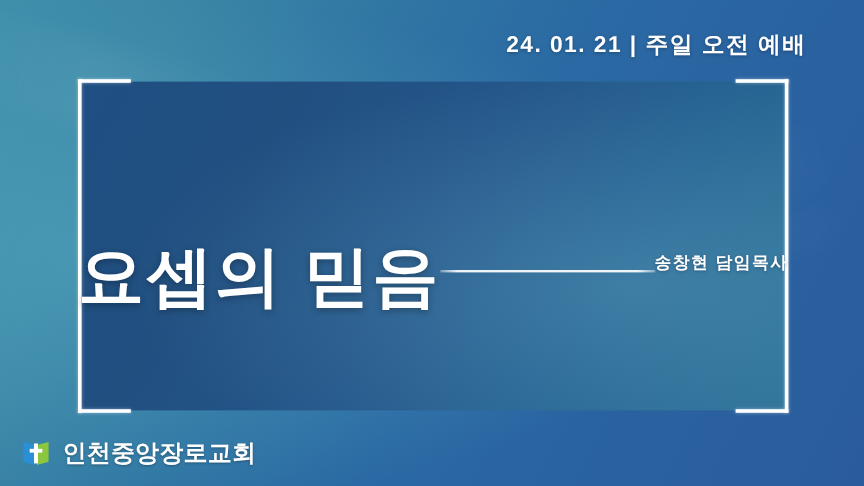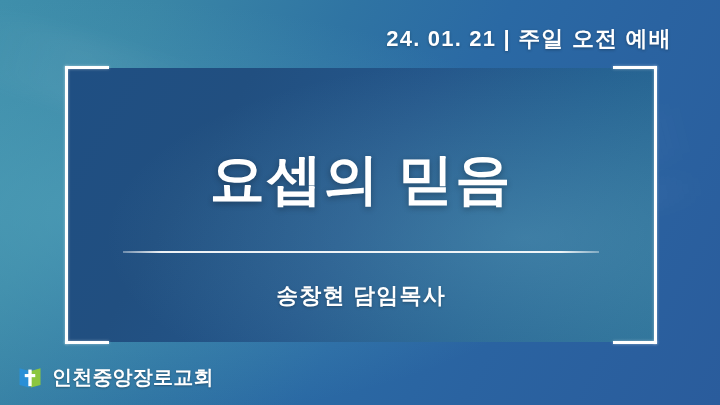--- a/index.html
+++ b/index.html
@@ -28,21 +28,21 @@
   }
   .streak.s1 { left:330px; top:150px; width:360px; height:46px; transform:rotate(-14deg); }
   .streak.s2 { left:380px; top:196px; width:330px; height:30px; transform:rotate(-9deg); opacity:.7; }
   .streak.s3 { left:-60px; top:40px;  width:300px; height:70px; transform:rotate(16deg); opacity:.35; }
 
   
   .header {
     position:absolute;
     right:48px; top:24px;
     color:#ffffff;
-    font-size:22px;
+    font-size:19px;
     font-weight:bold;
     letter-spacing:1.2px;
     white-space:nowrap;
     text-shadow:0 1px 3px rgba(0,0,0,0.30);
   }
 
   
   .panel-wrap {
     position:absolute;
     left:65px; top:66px;
@@ -74,21 +74,21 @@
   .bracket.h { height:3px; width:44px; }
   .bracket.tl { left:0;  top:0; }
   .bracket.tr { right:0; top:0; }
   .bracket.bl { left:0;  bottom:0; }
   .bracket.br { right:0; bottom:0; }
 
   
   .panel-content {
     position:absolute; inset:0;
     display:flex;
-    flex-direction:column;
+    flex-direction:row;
     align-items:center;
     justify-content:center;
   }
   .title {
     margin-top:52px;
     color:#ffffff;
     font-size:55px;
     font-weight:bold;
     letter-spacing:2px;
     line-height:1.05;
@@ -97,21 +97,21 @@
   }
   .divider {
     margin-top:42px;
     width:476px;
     height:2px;
     background:linear-gradient(90deg, rgba(255,255,255,0.35) 0%, rgba(255,255,255,0.92) 8%, rgba(255,255,255,0.92) 92%, rgba(255,255,255,0.35) 100%);
   }
   .speaker {
     margin-top:28px;
     color:#ffffff;
-    font-size:22px;
+    font-size:14px;
     font-weight:bold;
     letter-spacing:1.2px;
     white-space:nowrap;
     text-shadow:0 1px 3px rgba(0,0,0,0.28);
   }
 
   
   .footer {
     position:absolute;
     left:16px; bottom:14px;

